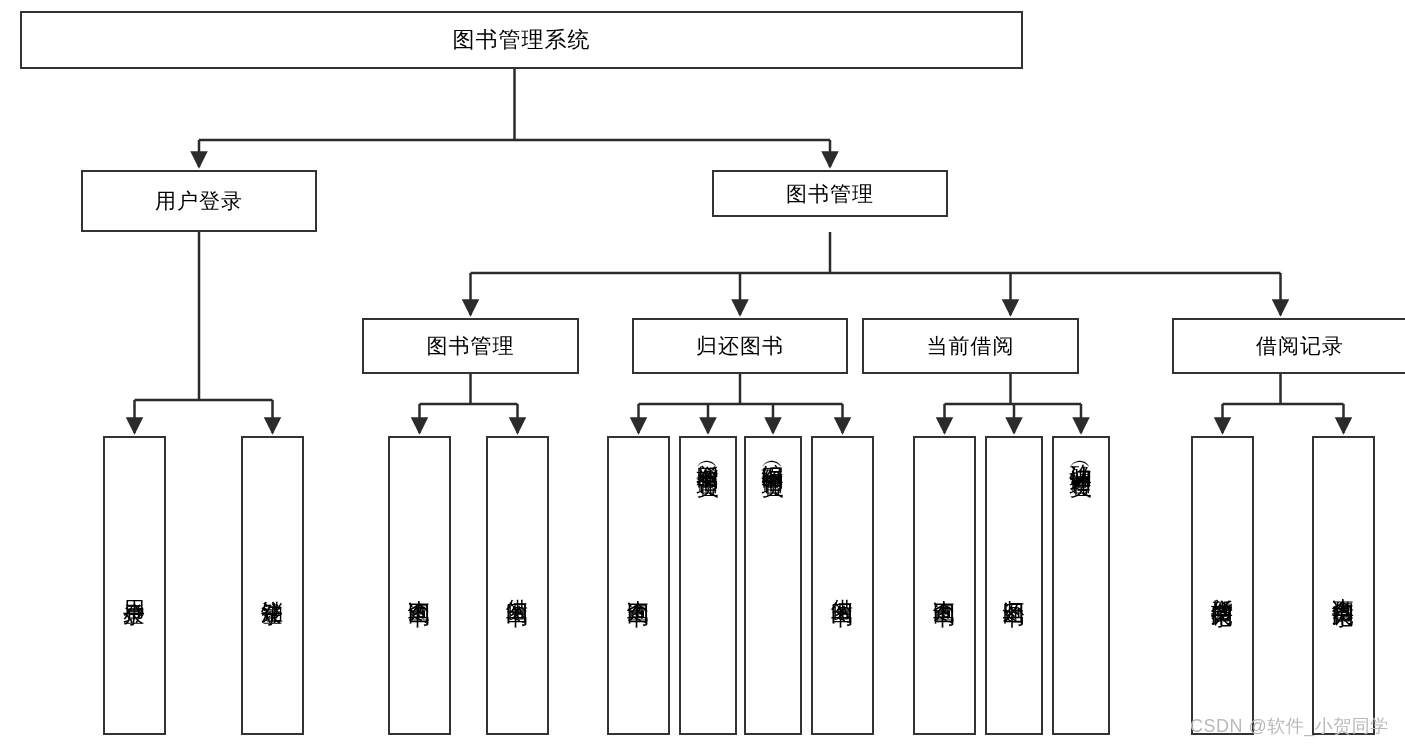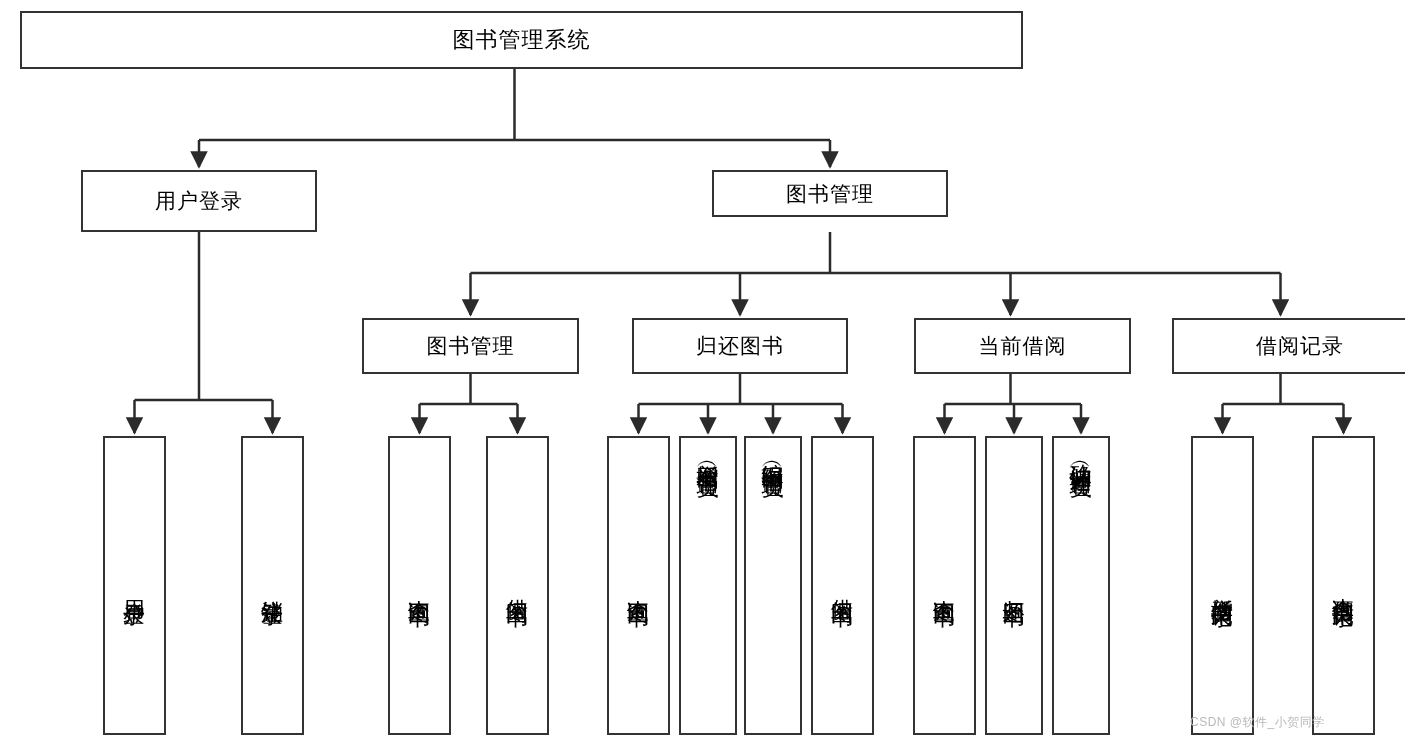--- a/index.html
+++ b/index.html
@@ -61,21 +61,21 @@
     display: block;
   }
   .node.v.top-align .vtext {
     margin-top: 0;
   }
   .node.v.mid-align {
     align-items: center;
   }
   .watermark {
     position: absolute;
-    font-size: 12px;
+    font-size: 18px;
     color: #b9b9b9;
     letter-spacing: 0.5px;
     white-space: nowrap;
     user-select: none;
   }
 </style>
 </head>
 <body>
 
 <div id="canvas">
@@ -133,21 +133,21 @@
       </div>
       <div class="node h" style="left: 712px; top: 170px; width: 236px; height: 47px;">
         <span>图书管理</span>
       </div>
       <div class="node h" style="left: 362px; top: 318px; width: 217px; height: 56px;">
         <span>图书管理</span>
       </div>
       <div class="node h" style="left: 632px; top: 318px; width: 216px; height: 56px;">
         <span>归还图书</span>
       </div>
-      <div class="node h" style="left: 914px; top: 318px; width: 217px; height: 56px;">
+      <div class="node h" style="left: 862px; top: 318px; width: 217px; height: 56px;">
         <span>当前借阅</span>
       </div>
       <div class="node h" style="left: 1172px; top: 318px; width: 256px; height: 56px;">
         <span>借阅记录</span>
       </div>
       <div class="node v mid-align" style="left: 103px; top: 436px; width: 63px; height: 299px;">
         <span class="vtext">用户登录</span>
       </div>
       <div class="node v mid-align" style="left: 241px; top: 436px; width: 63px; height: 299px;">
         <span class="vtext">注销登录</span>

